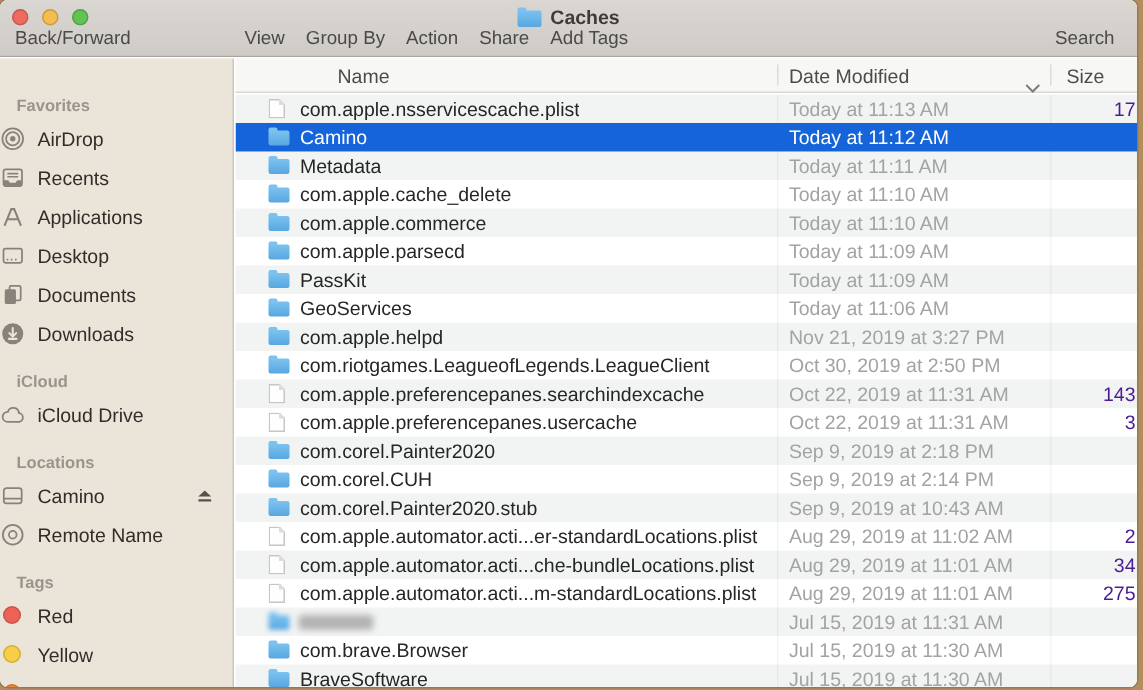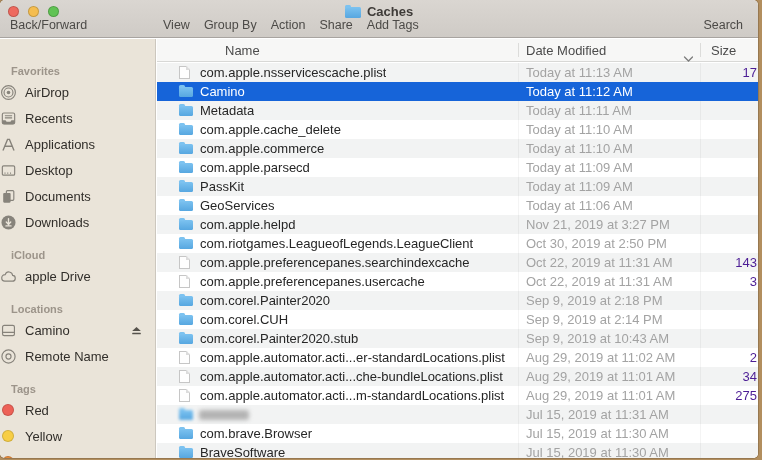--- a/index.html
+++ b/index.html
@@ -168,21 +168,21 @@
         </span>
         <span class="side-label">Downloads</span>
       </div>
       <div class="side-header">iCloud</div>
       <div class="side-item">
         <span class="side-icon">
           <svg viewBox="0 0 16 16">
             <path d="M4.6 12.4h6.8a2.7 2.7 0 0 0 .5-5.4 3.6 3.6 0 0 0-7-.8 2.8 2.8 0 0 0-.3 6.2z" fill="none" stroke="#87837b" stroke-width="1.1"></path>
           </svg>
         </span>
-        <span class="side-label">apple Drive</span>
+        <span class="side-label">iCloud Drive</span>
       </div>
       <div class="side-header">Locations</div>
       <div class="side-item">
         <span class="side-icon">
           <svg viewBox="0 0 16 16">
             <rect x="2.4" y="3.2" width="11.2" height="9.6" rx="1.6" fill="none" stroke="#87837b" stroke-width="1.1"></rect>
             <path d="M2.4 9.8h11.2" stroke="#87837b" stroke-width="1.1"></path>
           </svg>
         </span>
         <span class="side-label">Camino</span>

